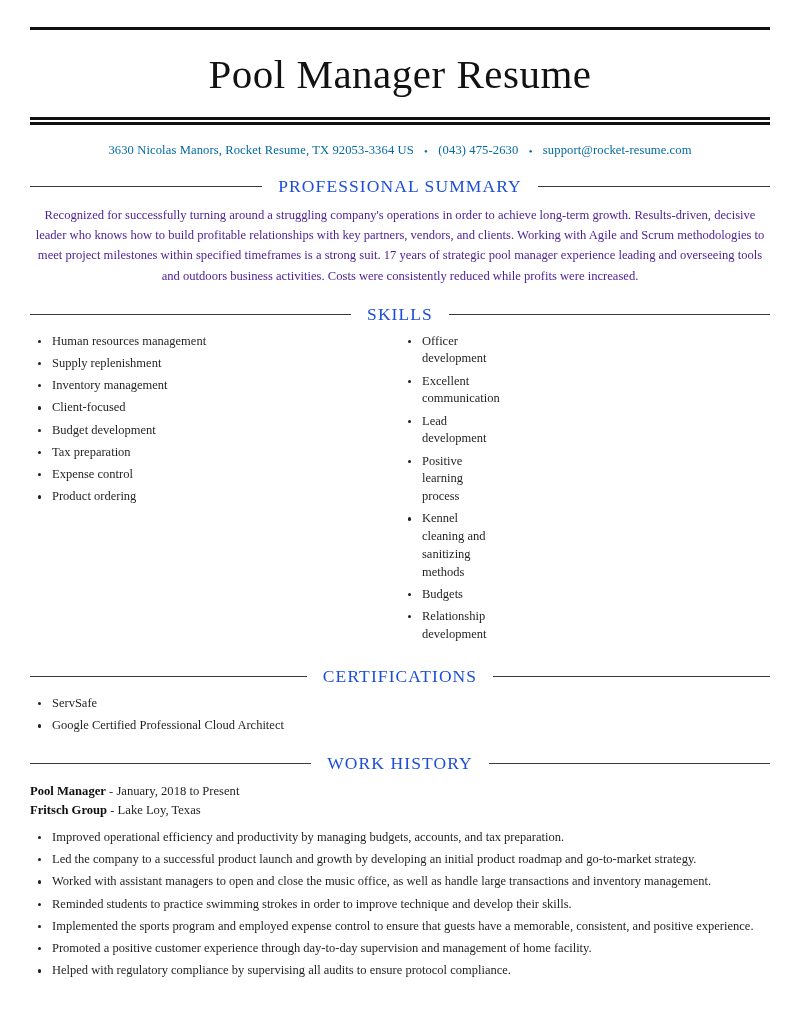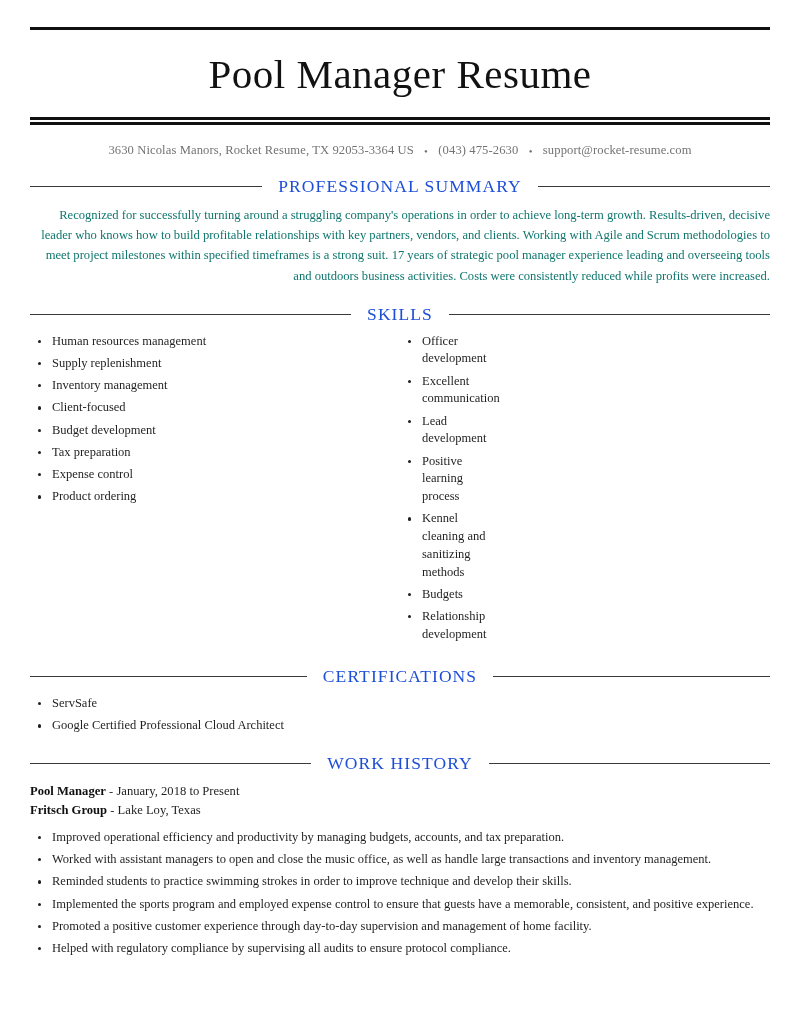--- a/index.html
+++ b/index.html
@@ -40,21 +40,21 @@
   }
   .header-rule-bottom {
     border-top: 3px solid #111111;
     border-bottom: 3px solid #111111;
     height: 2px;
   }
   .contact-line {
     text-align: center;
     font-size: 12.6px;
     margin-top: 18px;
-    color: #737373;
+    color: #0369a1;
     letter-spacing: 0.1px;
   }
   .contact-sep {
     display: inline-block;
     padding: 0 7px;
     font-size: 11px;
     vertical-align: middle;
   }
 
   
@@ -76,22 +76,22 @@
     letter-spacing: 1.1px;
     color: #1d4ed8;
     white-space: nowrap;
     line-height: 1;
   }
 
   
   .summary {
     font-size: 12.6px;
     line-height: 1.62;
-    text-align: right;
-    color: #0f766e;
+    text-align: center;
+    color: #4c1d95;
     margin: 0 0 4px 0;
   }
 
   
   ul.bullets {
     list-style: none;
     margin: 0;
     padding: 0;
   }
   ul.bullets > li {
@@ -232,20 +232,21 @@
 
   <div class="job">
     <div class="job-line">
       <span class="strong">Pool Manager</span><span class="dash"> - </span><span>January, 2018 to Present</span>
     </div>
     <div class="job-line">
       <span class="strong">Fritsch Group</span><span class="dash"> - </span><span>Lake Loy, Texas</span>
     </div>
     <ul class="bullets">
       <li>Improved operational efficiency and productivity by managing budgets, accounts, and tax preparation.</li>
+      <li>Led the company to a successful product launch and growth by developing an initial product roadmap and go-to-market strategy.</li>
       <li>Worked with assistant managers to open and close the music office, as well as handle large transactions and inventory management.</li>
       <li>Reminded students to practice swimming strokes in order to improve technique and develop their skills.</li>
       <li>Implemented the sports program and employed expense control to ensure that guests have a memorable, consistent, and positive experience.</li>
       <li>Promoted a positive customer experience through day-to-day supervision and management of home facility.</li>
       <li>Helped with regulatory compliance by supervising all audits to ensure protocol compliance.</li>
 
     </ul>
   </div>
 
 </div>

